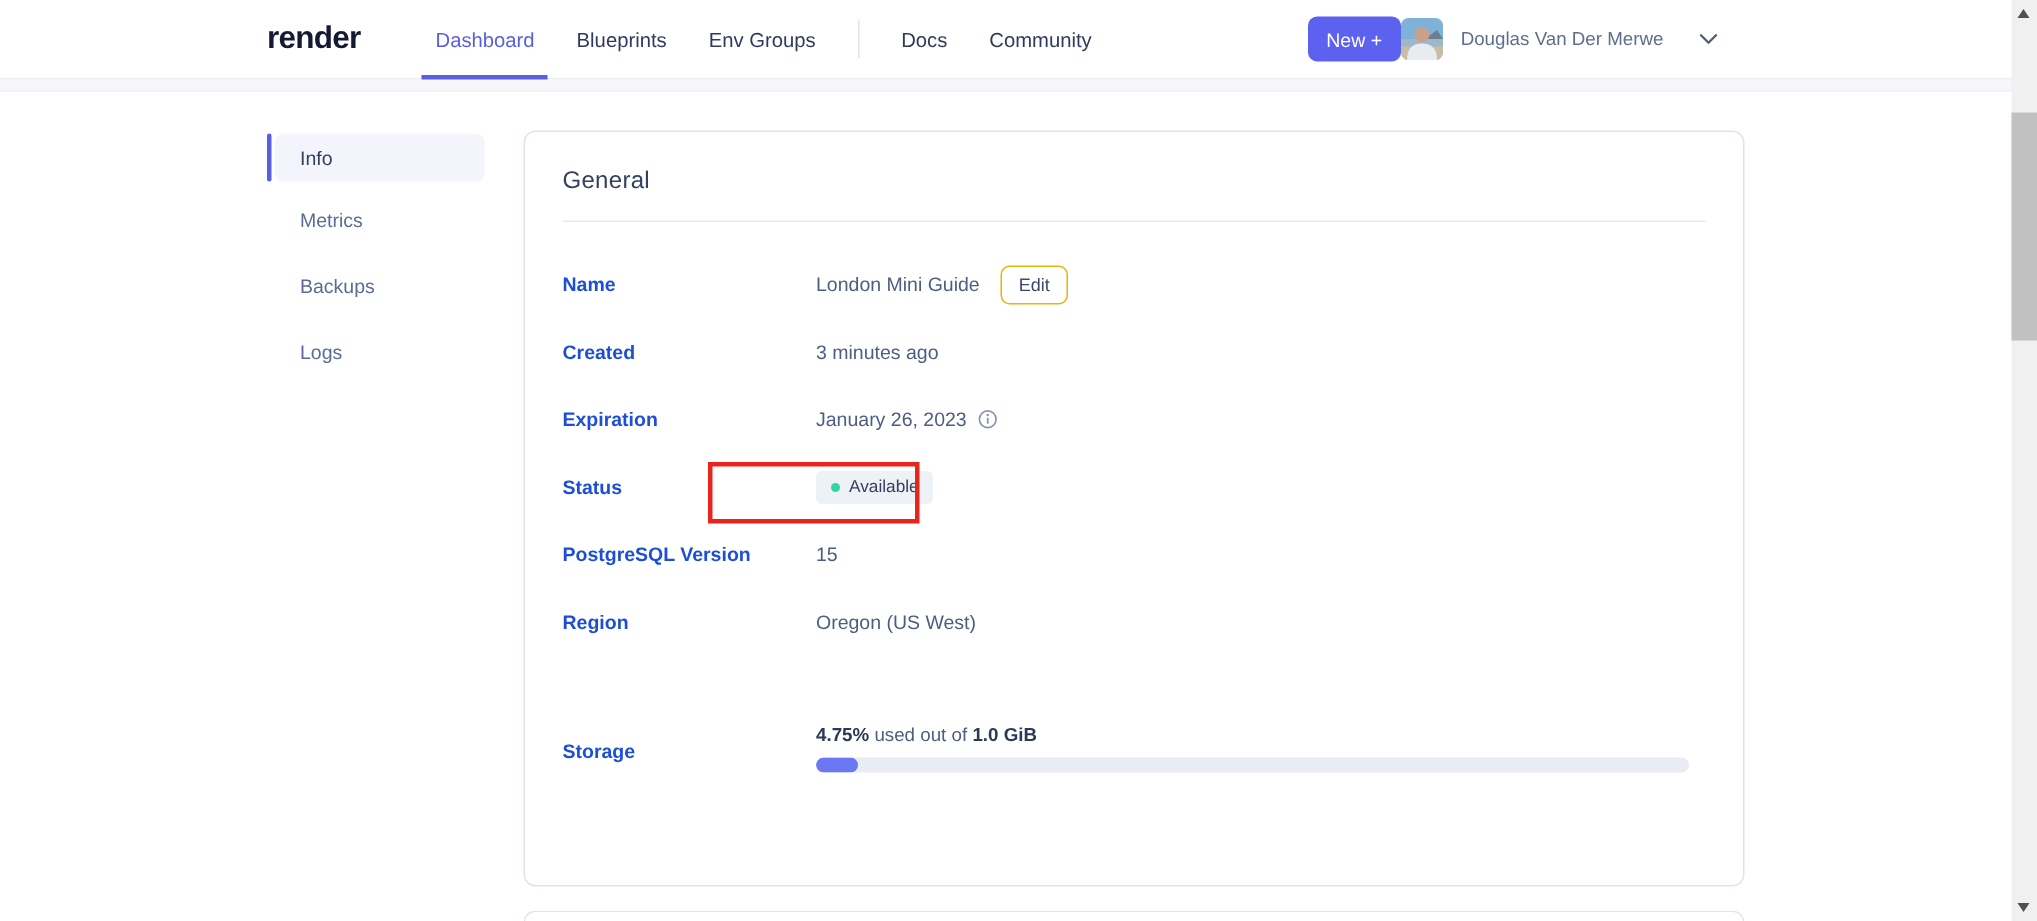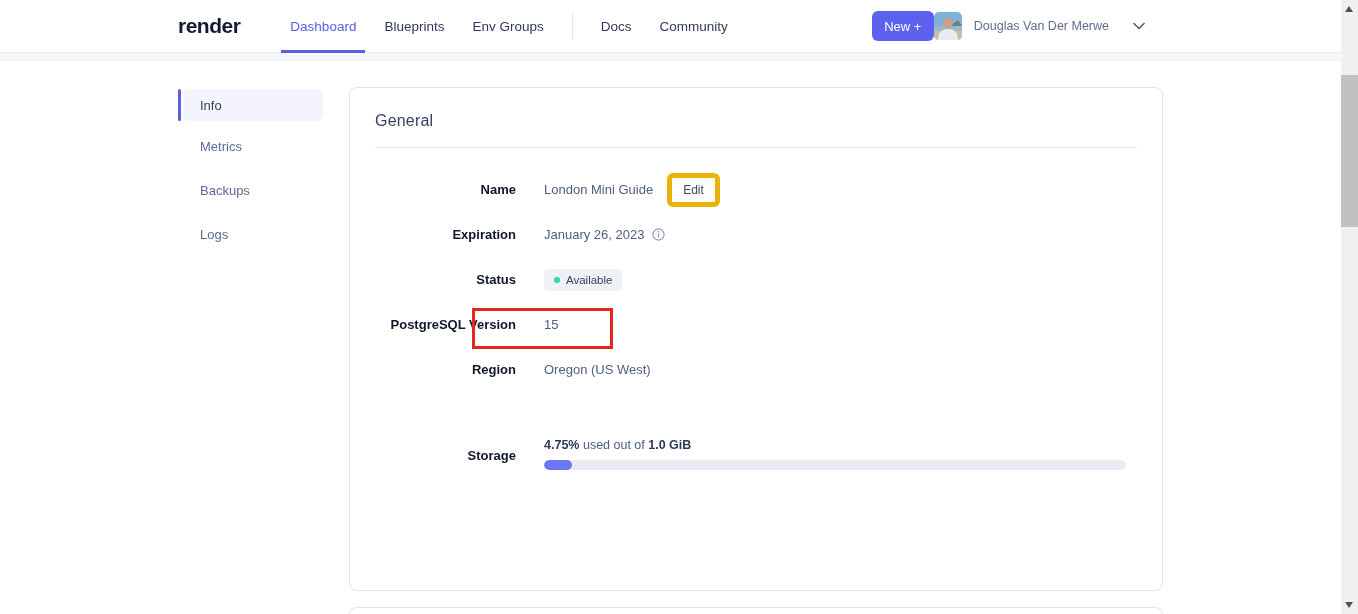--- a/index.html
+++ b/index.html
@@ -116,37 +116,37 @@
     border-radius: 8px;
     padding: 24px 25px 0 25px;
   }
   .card-title { font-size: 16px; font-weight: 500; color: #33415f; letter-spacing: 0.2px; }
   .card-divider { height: 1px; background: #e5e9f2; margin-top: 17px; }
 
   .rows { margin-top: 19px; }
   .row { display: flex; align-items: center; height: 45px; }
   .row-label {
     width: 141px;
-    text-align: right;
+    text-align: left;
     font-size: 13px;
     font-weight: 600;
-    color: #0f172a;
+    color: #1d4ed8;
     flex-shrink: 0;
   }
   .row-value-wrap {
     margin-left: 28px;
     display: flex;
     align-items: center;
     font-size: 13px;
     color: #4d5e80;
   }
   .edit-button {
     margin-left: 14px;
     background: #ffffff;
-    border: 5px solid #eab308;
+    border: 1px solid #eab308;
     border-radius: 6px;
     color: #3b4a6b;
     font-size: 12px;
     font-family: inherit;
     padding: 5px 11px;
     cursor: pointer;
   }
   .info-icon { margin-left: 8px; color: #8a97ad; display: flex; align-items: center; }
   .status-badge {
     display: inline-flex;
@@ -290,20 +290,26 @@
       <div class="rows">
 
         <div class="row">
           <div class="row-label">Name</div>
           <div class="row-value-wrap">
             <span>London Mini Guide</span>
             <button class="edit-button">Edit</button>
           </div>
         </div>
 
+        <div class="row">
+          <div class="row-label">Created</div>
+          <div class="row-value-wrap">
+            <span>3 minutes ago</span>
+          </div>
+        </div>
 
         <div class="row">
           <div class="row-label">Expiration</div>
           <div class="row-value-wrap">
             <span>January 26, 2023</span>
             <span class="info-icon">
               <svg width="13" height="13" viewBox="0 0 14 14">
                   <circle cx="7" cy="7" r="6" fill="none" stroke="currentColor" stroke-width="1.2"></circle>
                   <rect x="6.35" y="6" width="1.3" height="4.2" fill="currentColor"></rect>
                   <circle cx="7" cy="4" r="0.9" fill="currentColor"></circle>

